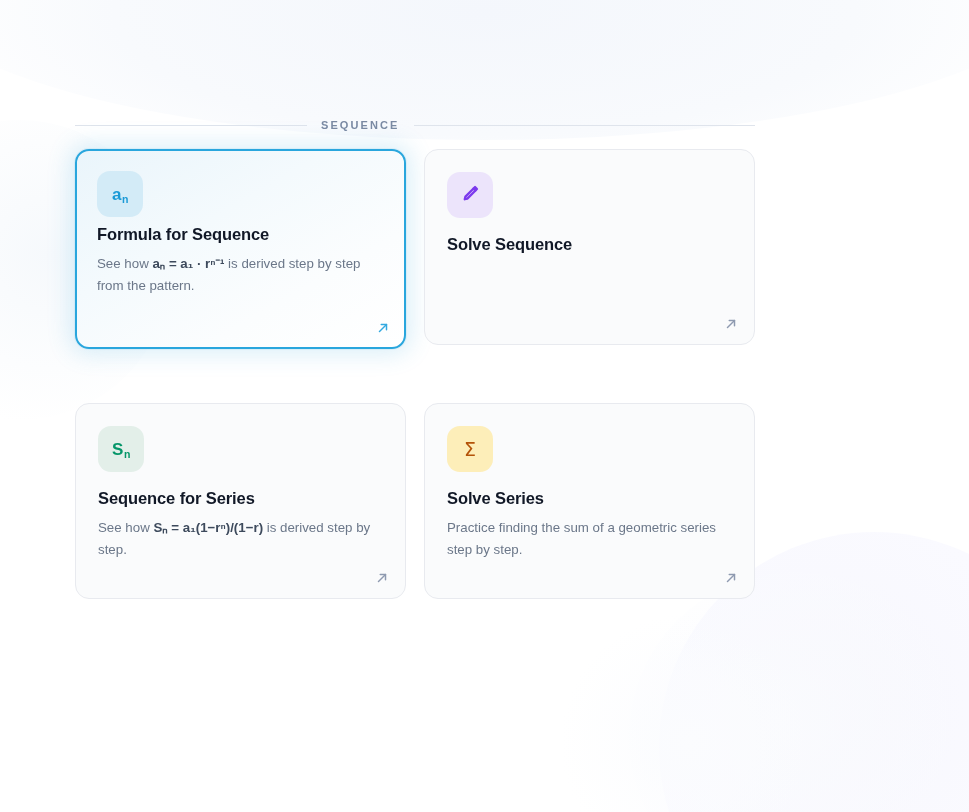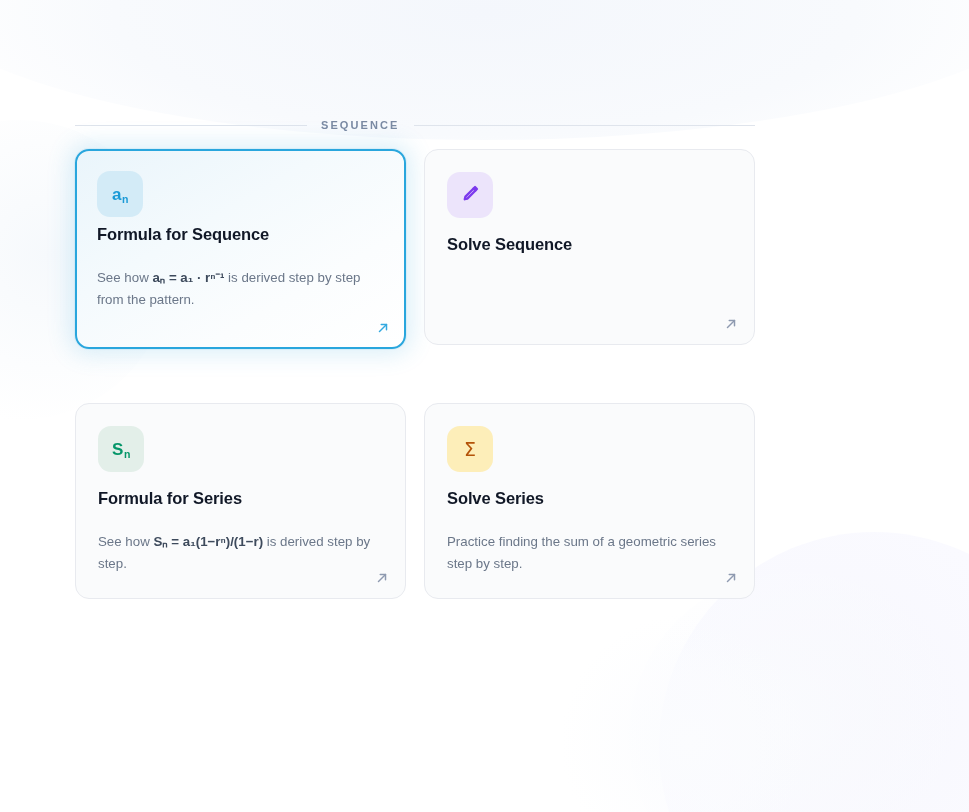--- a/index.html
+++ b/index.html
@@ -152,21 +152,21 @@
   .card-title {
     margin-top: 17px;
     font-size: 16.5px;
     font-weight: 700;
     color: #111827;
     letter-spacing: -0.1px;
   }
   .card.active .card-title { margin-top: 8px; }
 
   .card-desc {
-    margin-top: 23px;
+    margin-top: 9px;
     font-size: 13.3px;
     line-height: 1.62;
     color: #6b7789;
     max-width: 290px;
   }
   .card-desc b {
     color: #3d4a5c;
     font-weight: 700;
   }
 
@@ -243,21 +243,21 @@
         </div>
       </div>
       <div class="spacer-section-gap"></div>
       <div class="section">
         <div class="spacer-label-gap"></div>
         <div class="card-grid">
           <div class="card">
             <div class="icon-tile" style="background:#e3efe9;color:#059669">
               <span><span>S</span><sub>n</sub></span>
             </div>
-            <div class="card-title">Formula for Series</div>
+            <div class="card-title">Sequence for Series</div>
             <div class="card-desc"><span>See how </span><b>Sₙ = a₁(1−rⁿ)/(1−r)</b><span> is derived step by step.</span></div>
             <div class="card-arrow">
               <svg viewBox="0 0 16 16" fill="none" stroke="currentColor" stroke-width="1.7" stroke-linecap="round" stroke-linejoin="round">
                 <path d="M4 12 L12 4"></path>
                 <path d="M6 4 L12 4 L12 10"></path>
               </svg>
             </div>
           </div>
           <div class="card">
             <div class="icon-tile" style="background:#fdeeb9;color:#b45309">

